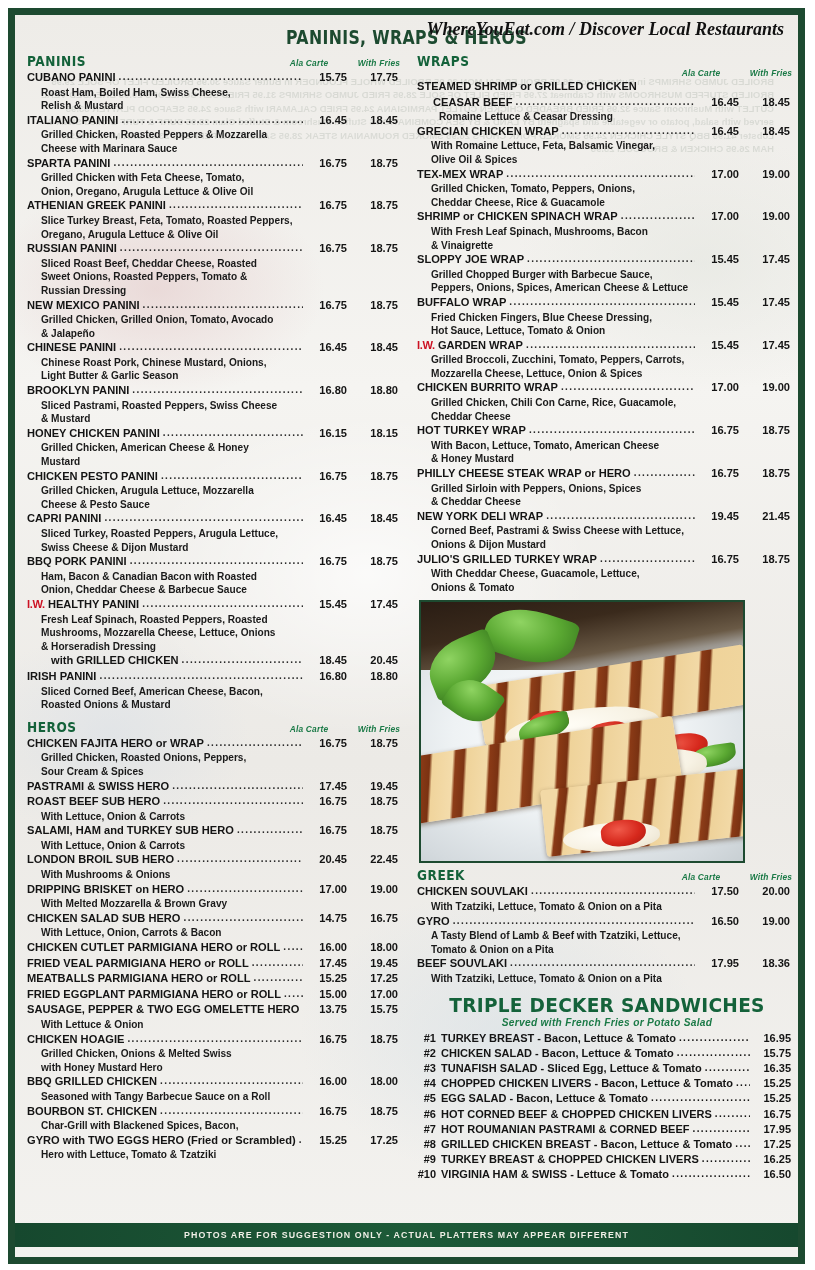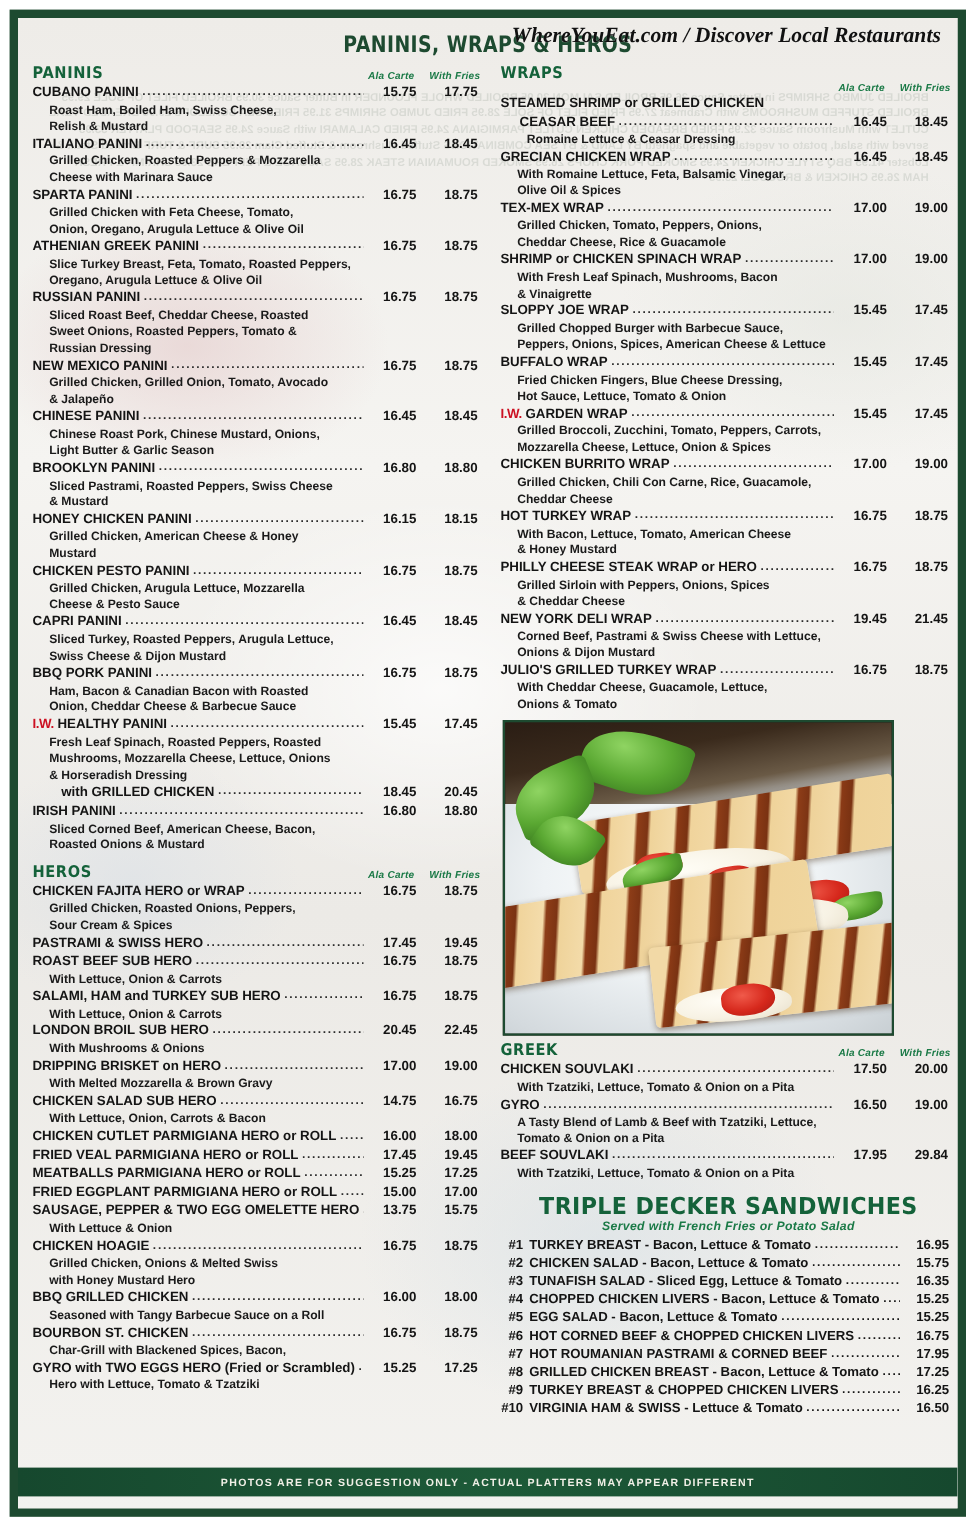--- a/index.html
+++ b/index.html
@@ -100,21 +100,21 @@
   }
   .sec-title {
     font-family: "DejaVu Sans", sans-serif;
     font-weight: 900;
     font-size: 13.5px;
     letter-spacing: .6px;
     color: #14623a;
     transform: scaleX(.9);
     transform-origin: left bottom;
   }
-  .colhdrs { display: flex; gap: 0; padding-bottom: 1px; }
+  .colhdrs { display: flex; gap: 17px; padding-bottom: 1px; }
   .colhdr {
     font-size: 8.4px;
     font-weight: bold;
     font-style: italic;
     color: #1b7a47;
     letter-spacing: .2px;
     text-align: center;
   }
   .colhdr.c1 { width: 54px; }
   .colhdr.c2 { width: 52px; }
@@ -796,21 +796,21 @@
                   <span class="p2">19.00</span>
                 </div>
                 <div class="desc">A Tasty Blend of Lamb &amp; Beef with Tzatziki, Lettuce,</div>
                 <div class="desc">Tomato &amp; Onion on a Pita</div>
               </div>
               <div>
                 <div class="row">
                   <span class="nm"><span>BEEF SOUVLAKI</span></span>
                   <span class="dots">........................................................................................................................</span>
                   <span class="p1">17.95</span>
-                  <span class="p2">29.84</span>
+                  <span class="p2">18.36</span>
                 </div>
                 <div class="desc">With Tzatziki, Lettuce, Tomato &amp; Onion on a Pita</div>
               </div>
             </div>
 
           <div class="td-title">TRIPLE DECKER SANDWICHES</div>
           <div class="td-sub">Served with French Fries or Potato Salad</div>
           <div id="td-list">
               <div class="td-row">
                 <span class="num">#1</span>

